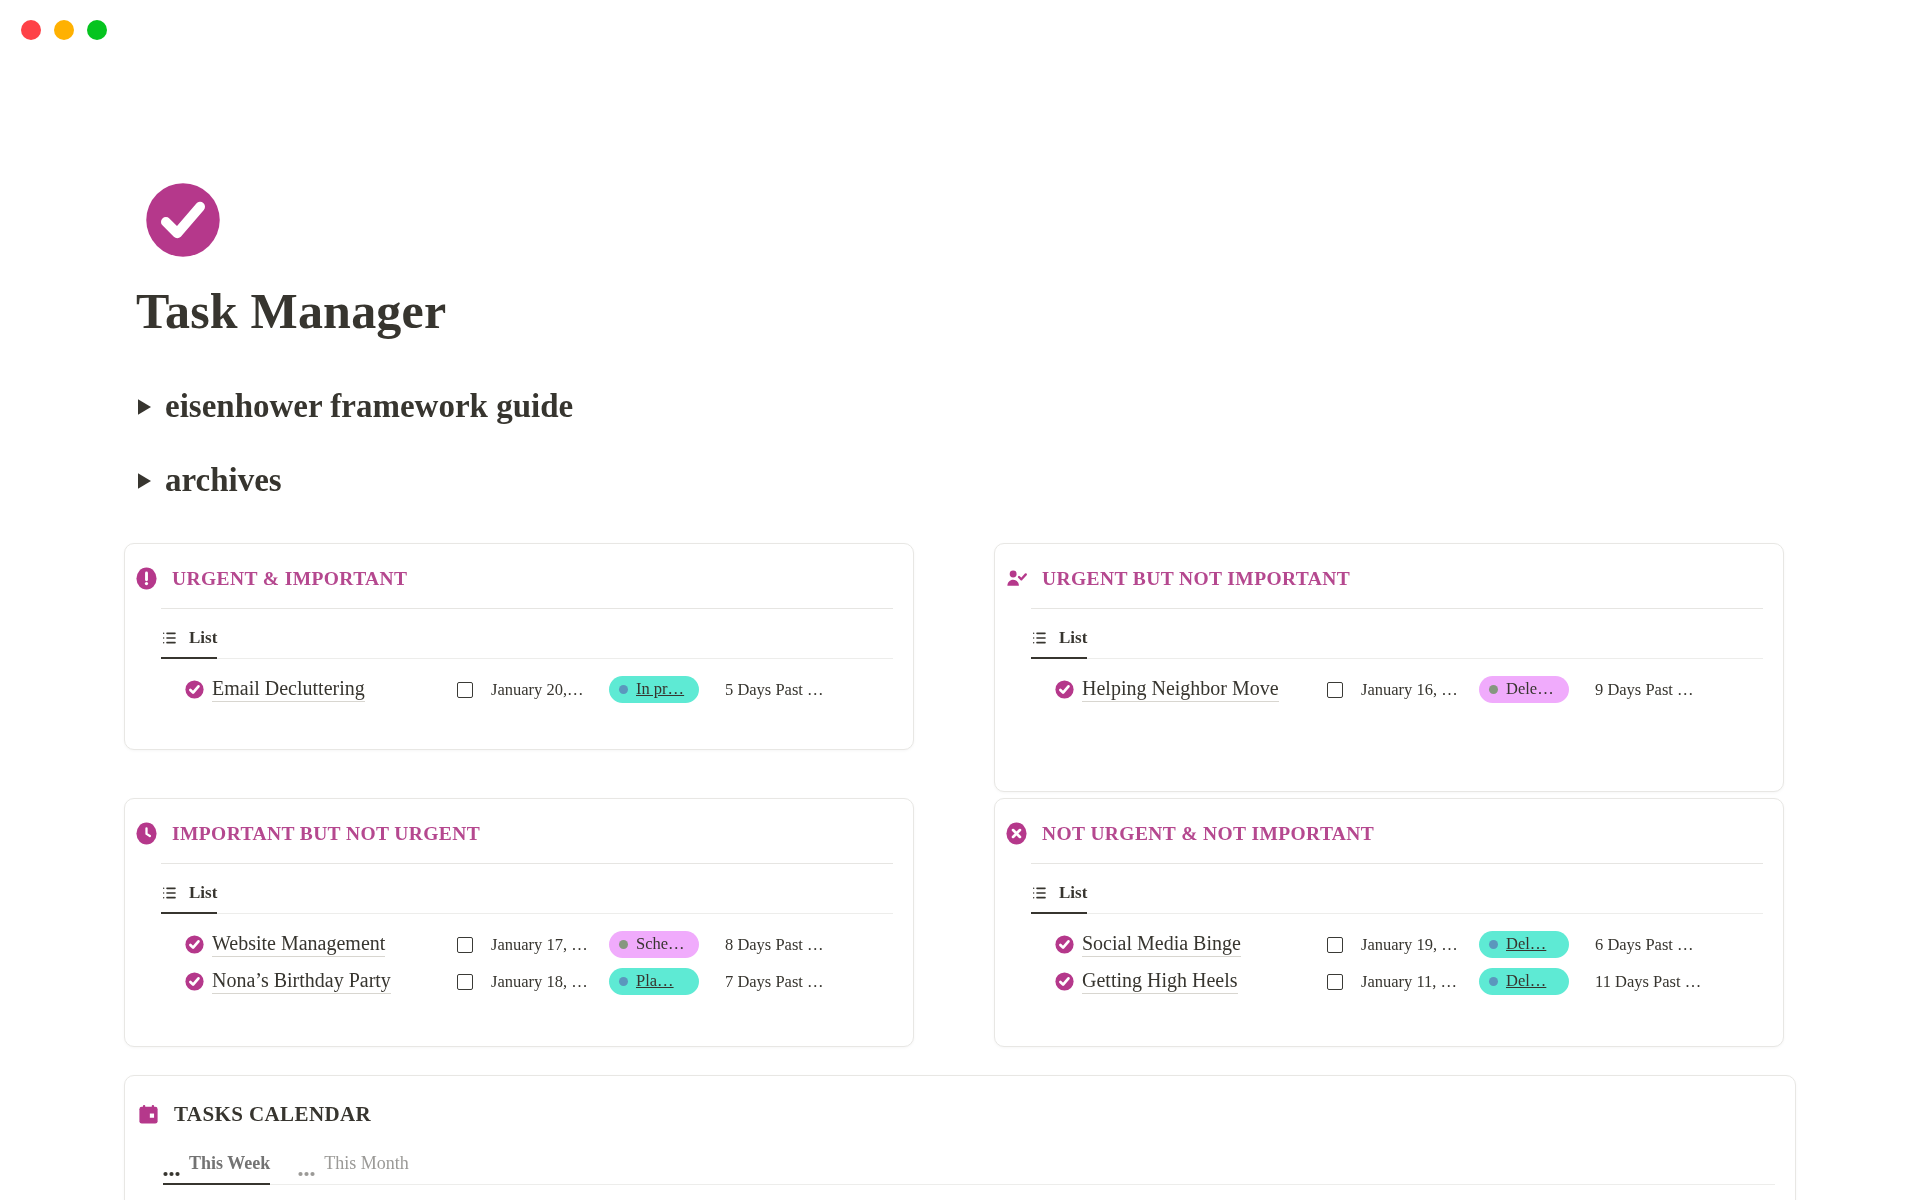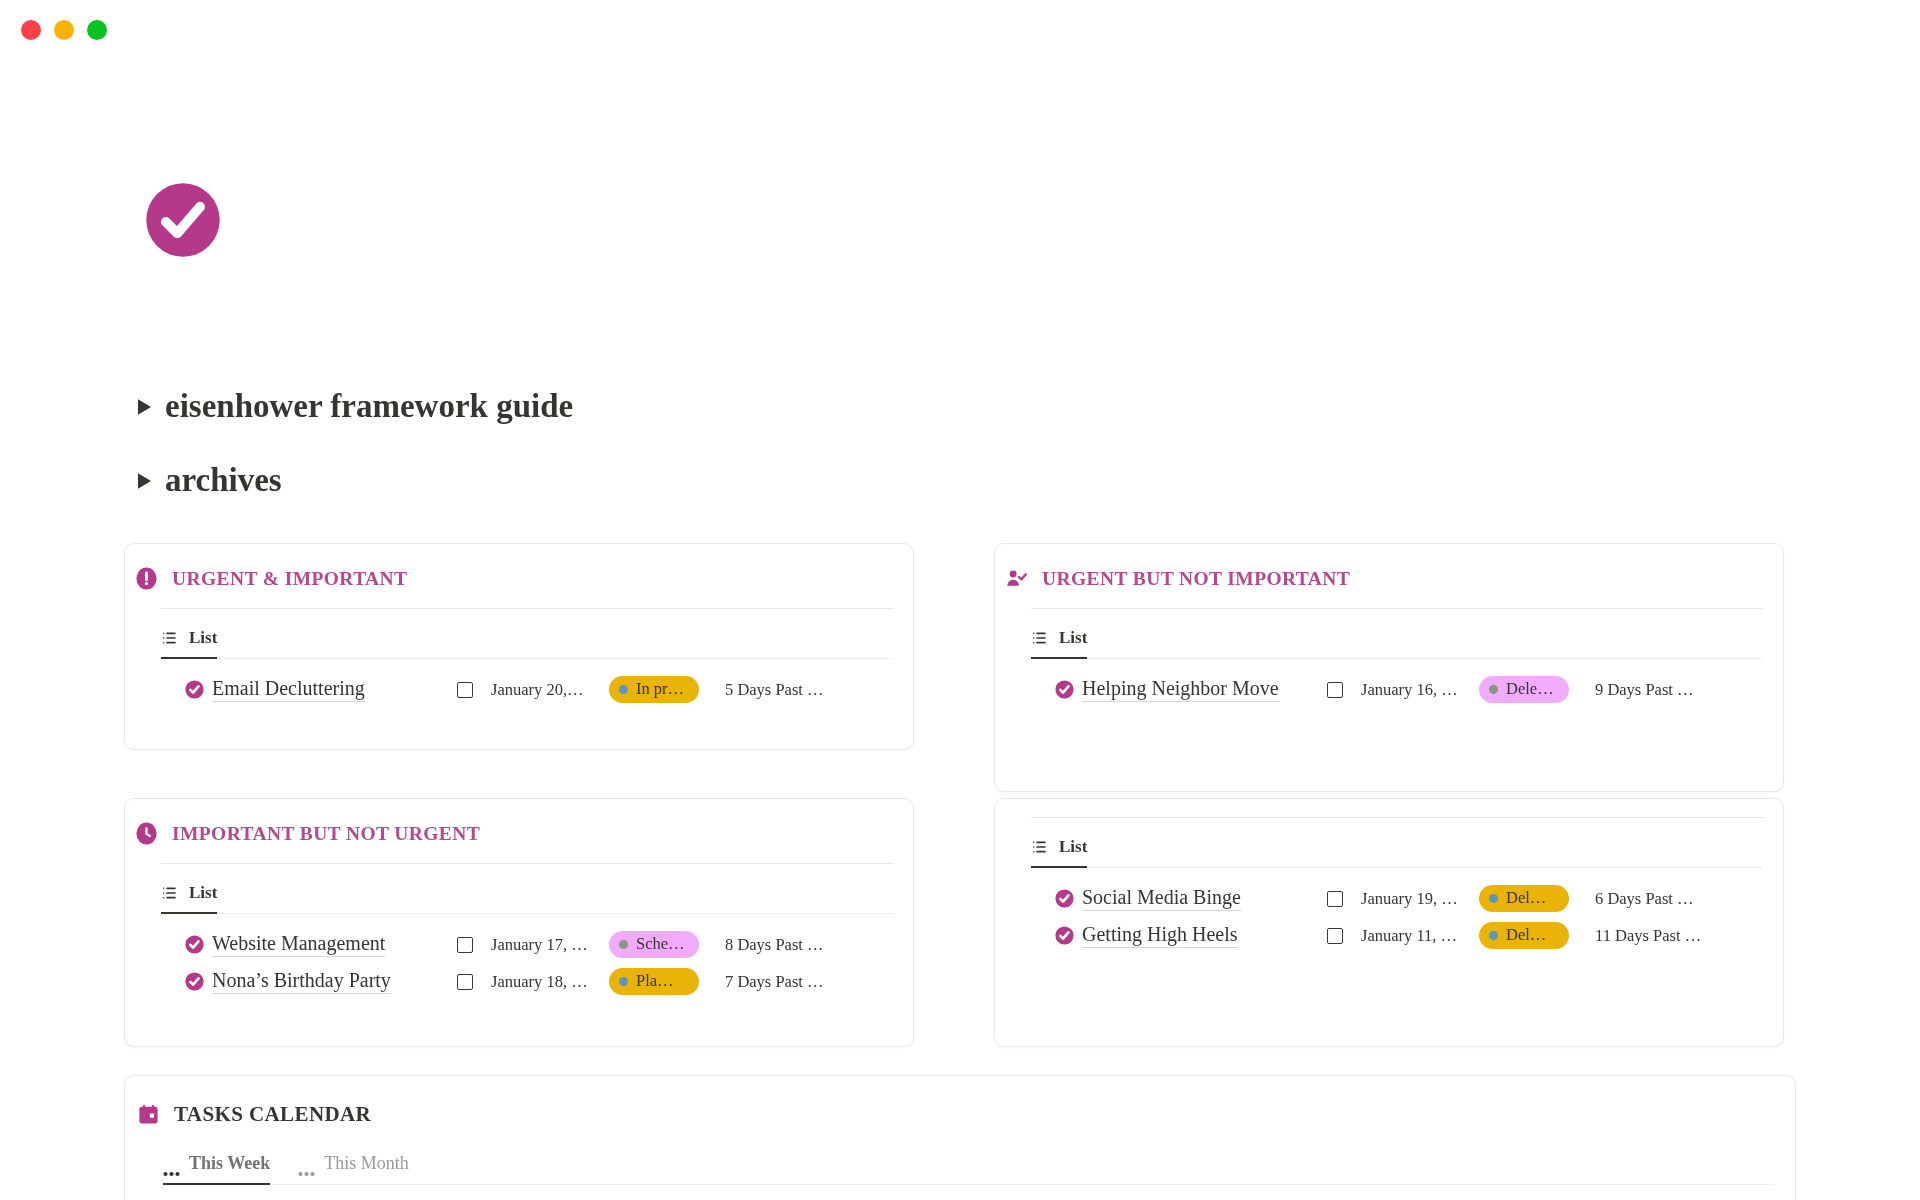--- a/index.html
+++ b/index.html
@@ -51,21 +51,21 @@
   .trow .chk-ico { width:19px; height:19px; flex:0 0 auto; margin-right:8px; }
   .t-name { font-size:20px; border-bottom:1px solid #d8d6d0; padding-bottom:1px;
             white-space:nowrap; cursor:pointer; }
   .t-fill { flex:1 1 auto; }
   .t-box  { width:16px; height:16px; border:1.7px solid #3a3a36; border-radius:2px;
             flex:0 0 auto; margin-right:18px; cursor:pointer; }
   .t-date { width:118px; font-size:16.5px; white-space:nowrap; overflow:hidden; flex:0 0 auto; }
   .pill   { display:inline-flex; align-items:center; gap:8px; border-radius:999px;
             padding:3px 12px 4px 10px; font-size:16.5px; flex:0 0 auto; min-width:90px; cursor:pointer; }
   .pill .dot { width:9px; height:9px; border-radius:50%; display:block; }
-  .pill-blue  { background:#eab308; }
+  .pill-blue  { background:#5eead4;text-decoration:underline; }
   .pill-blue .dot { background:#5b97bd; }
   .pill-green { background:#f0abfc; }
   .pill-green .dot { background:#85977f; }
   .t-days { width:168px; margin-left:26px; font-size:16.5px; white-space:nowrap; flex:0 0 auto; }
 
   
   #calendar-card { position:absolute; left:0; top:1075px; width:1672px; height:260px;
                    background:#fff; border:1px solid #e8e7e4; border-radius:10px;
                    box-shadow:0 1px 3px rgba(15,15,15,.04); }
   .cal-head { display:flex; align-items:center; gap:14px; padding:26px 20px 0 12px; }
@@ -89,20 +89,21 @@
 
 <div id="content">
 
   <div class="page-icon">
     <svg viewBox="0 0 24 24" width="76" height="76">
       <circle cx="12" cy="12" r="11.6" fill="#b5388b"></circle>
       <path d="M6.6 12.6l3.6 3.6 7.2-8.4" stroke="#ffffff" stroke-width="3.1" fill="none" stroke-linecap="round" stroke-linejoin="round"></path>
     </svg>
   </div>
 
+  <h1 class="page-title">Task Manager</h1>
 
   <div class="toggle" id="toggle-1">
     <span class="tri">
       <svg viewBox="0 0 10 12" width="13" height="16">
           <polygon points="0,0 10,6 0,12" fill="#37352f"></polygon>
         </svg>
     </span>
     <span>eisenhower framework guide</span>
   </div>
   <div class="toggle" id="toggle-2">
@@ -268,20 +269,29 @@
         <span class="pill pill-blue">
           <span class="dot"></span>
           <span>Pla…</span>
         </span>
         <span class="t-days">7 Days Past …</span>
       </div>
     </div>
   </div>
 
   <div class="q-card" id="card-3">
+    <div class="q-head">
+      <span class="q-ico">
+        <svg viewBox="0 0 24 24" width="23" height="23">
+          <ellipse cx="12" cy="12" rx="10.5" ry="11.5" fill="#b5388b"></ellipse>
+          <path d="M8.4 8.4l7.2 7.2M15.6 8.4l-7.2 7.2" stroke="#fff" stroke-width="2.8" stroke-linecap="round"></path>
+        </svg>
+      </span>
+      <span class="q-title">NOT URGENT &amp; NOT IMPORTANT</span>
+    </div>
     <div class="q-divider"></div>
     <div class="tabs">
       <span class="tab">
         <span class="list-ico">
           <svg viewBox="0 0 24 24" width="16" height="16" stroke="#37352f" stroke-width="2.4" stroke-linecap="round">
             <circle cx="4" cy="5" r="1.1" fill="#37352f" stroke="none"></circle>
               <path d="M9 5h12"></path>
             <circle cx="4" cy="12" r="1.1" fill="#37352f" stroke="none"></circle>
               <path d="M9 12h12"></path>
             <circle cx="4" cy="19" r="1.1" fill="#37352f" stroke="none"></circle>

